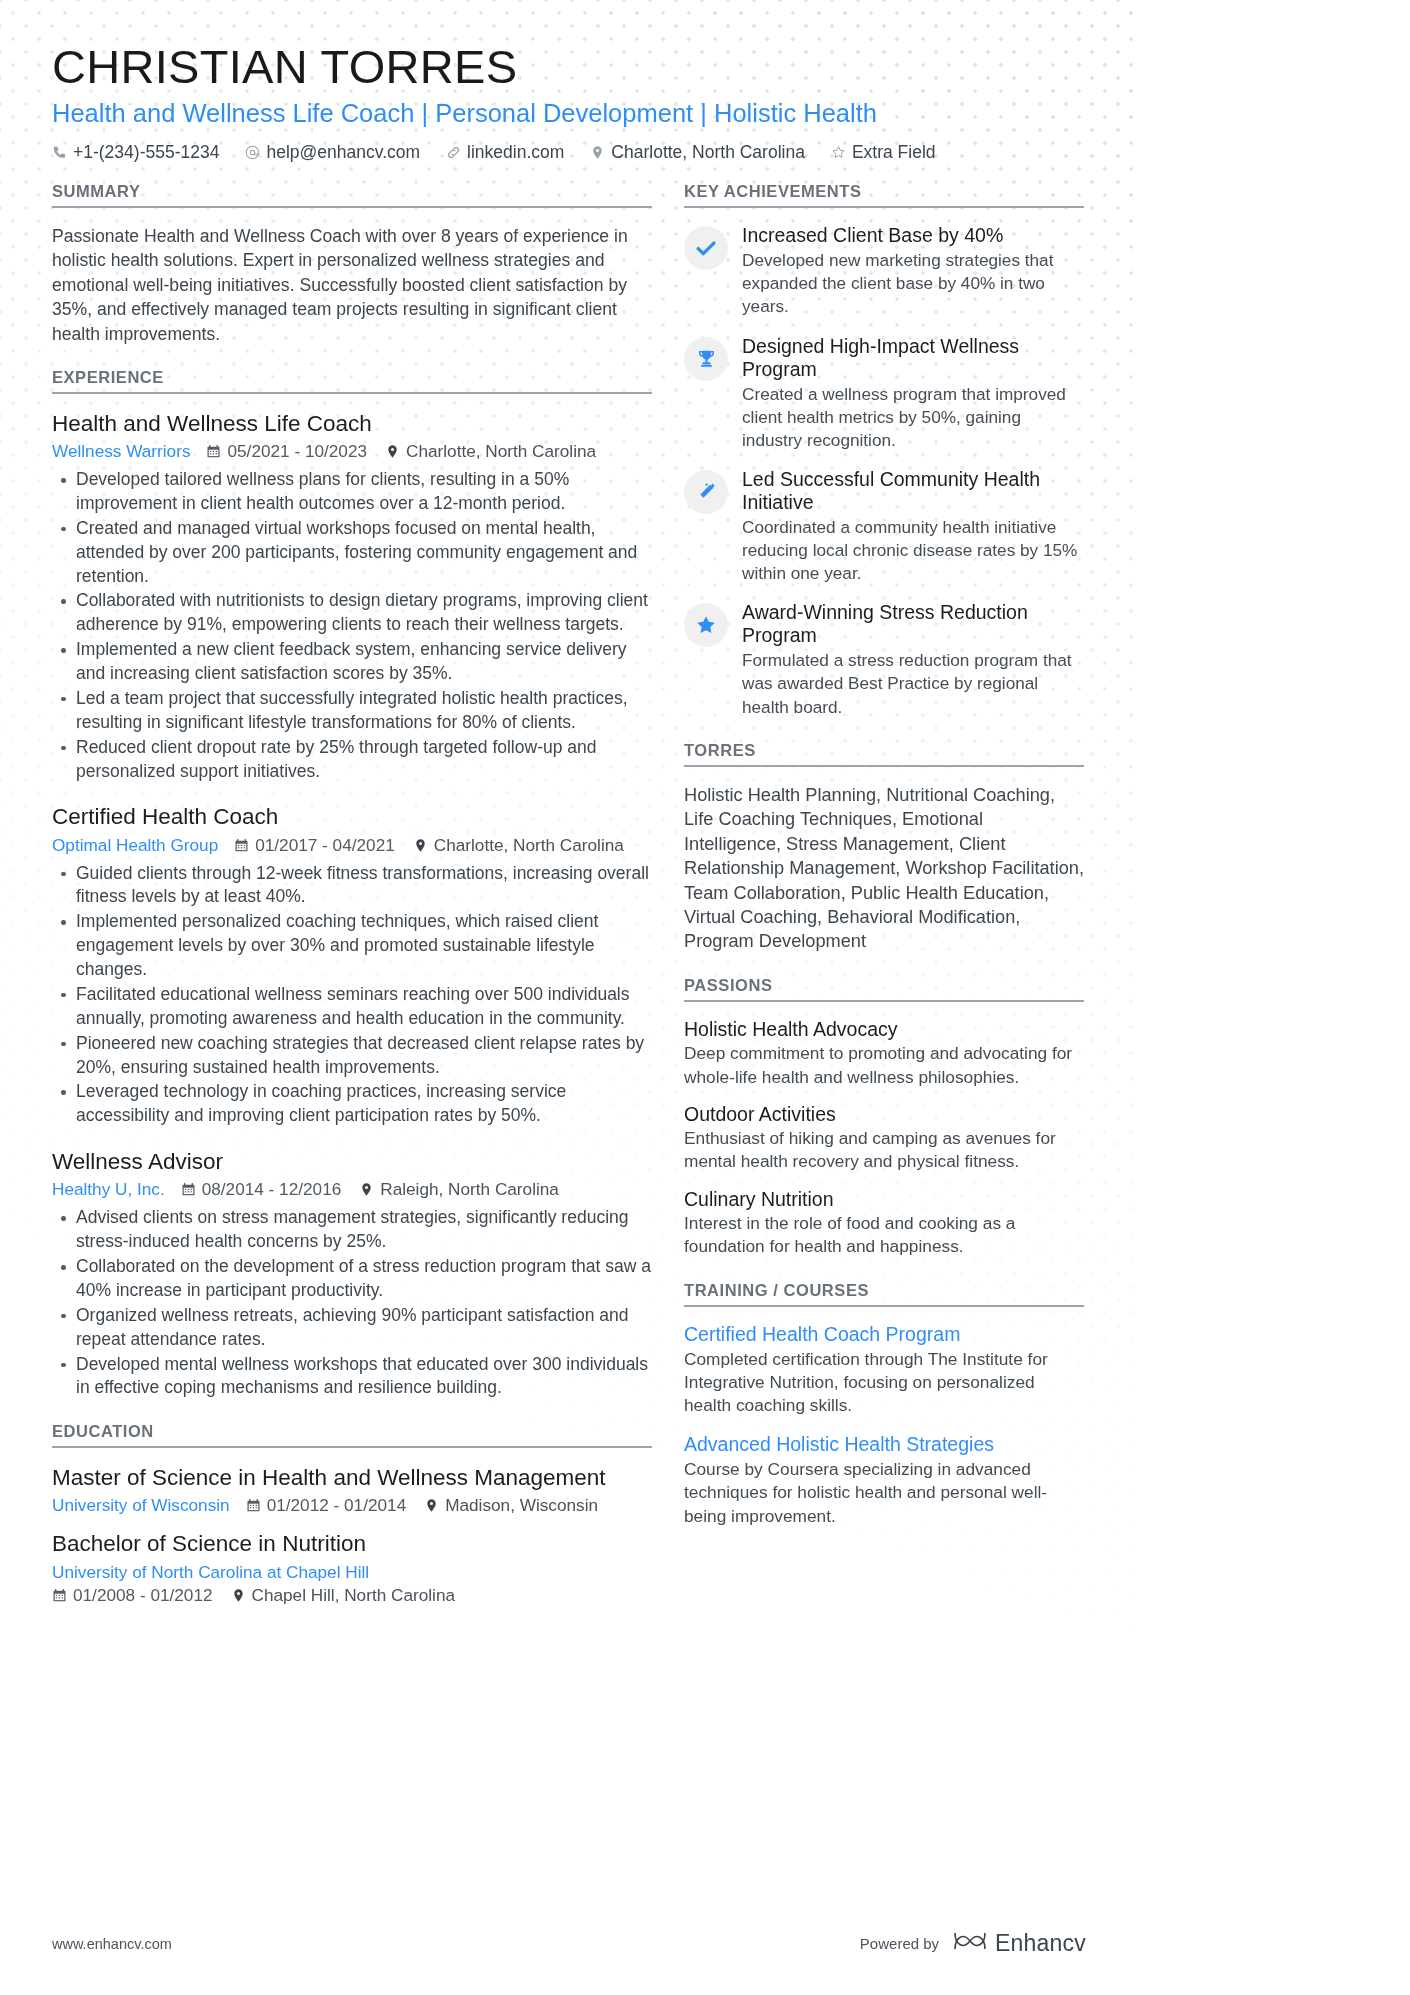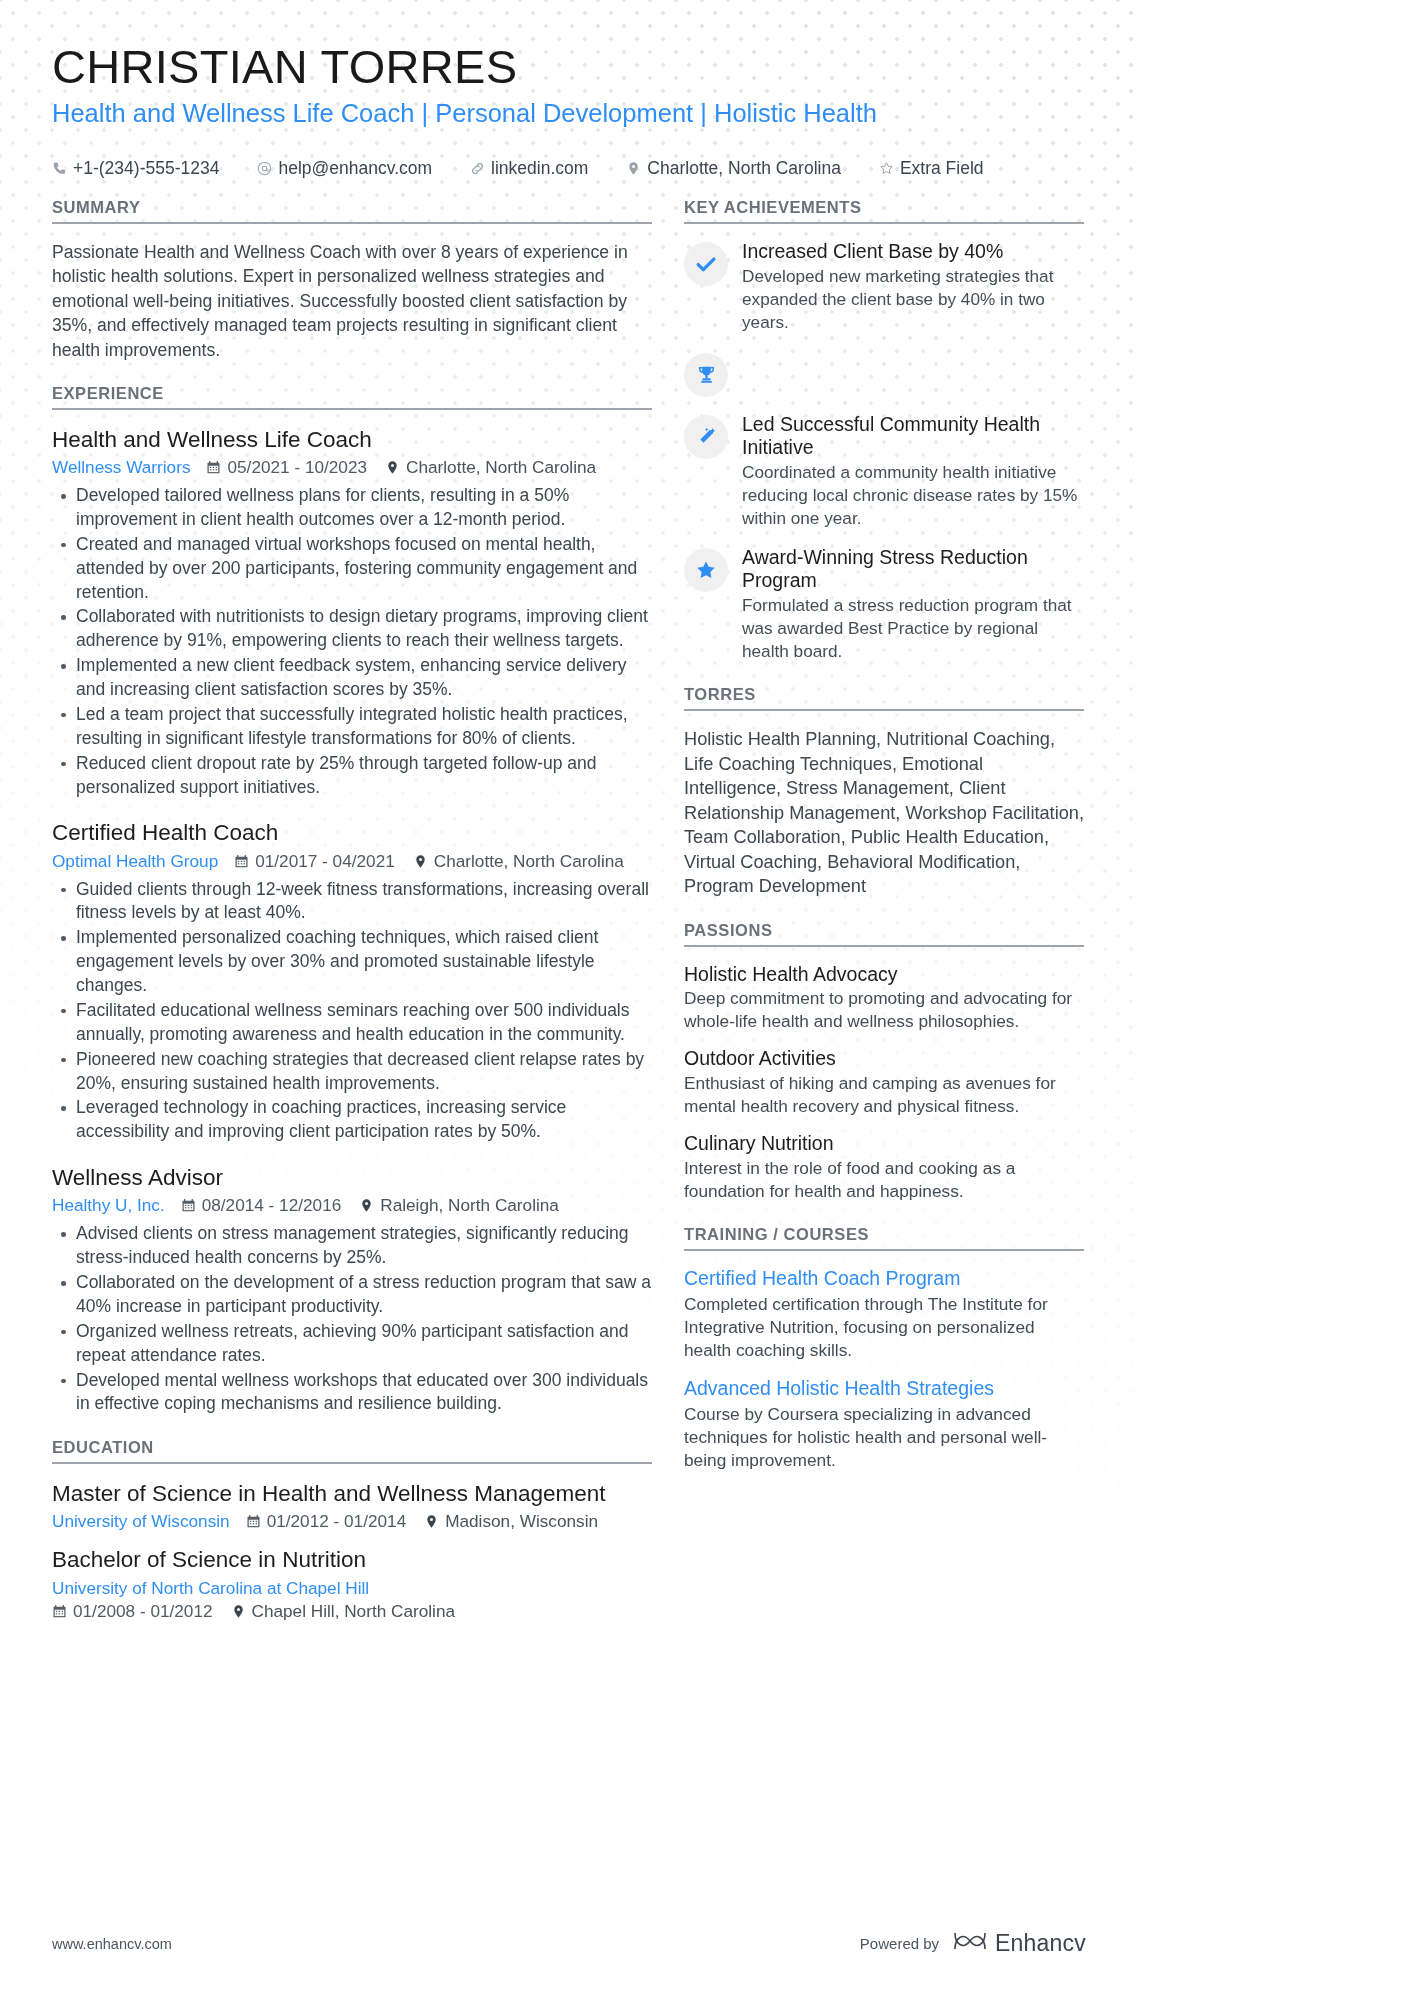--- a/index.html
+++ b/index.html
@@ -53,25 +53,25 @@
   }
   .headline {
     margin-top: 7px;
     font-size: 25.5px;
     color: #2f8ef4;
     font-weight: 400;
     line-height: 1.15;
     white-space: nowrap;
   }
   .contact-row {
-    margin-top: 30px;
+    margin-top: 14px;
     display: flex;
     align-items: center;
     flex-wrap: nowrap;
-    gap: 12px;
+    gap: 0;
     font-size: 17.5px;
     color: #3d4550;
   }
   .contact-item {
     display: flex;
     align-items: center;
     gap: 6px;
     margin-right: 26px;
     white-space: nowrap;
   }
@@ -557,20 +557,24 @@
               <div class="ach">
                 <div class="ach-ic">
                   <svg width="21" height="21" viewBox="0 0 24 24">
                     <path d="M7 3h10v5.2c0 2.8-2.2 5-5 5s-5-2.2-5-5V3z" fill="#2f8ef4"></path>
                     <path d="M7 4.4H4.3v1.7c0 1.9 1.2 3.1 2.9 3.2M17 4.4h2.7v1.7c0 1.9-1.2 3.1-2.9 3.2" fill="none" stroke="#2f8ef4" stroke-width="1.7"></path>
                     <rect x="10.7" y="12.6" width="2.6" height="4" fill="#2f8ef4"></rect>
                     <rect x="7.3" y="16.4" width="9.4" height="2.5" rx="0.6" fill="#2f8ef4"></rect>
                     <rect x="5.8" y="19.3" width="12.4" height="2.2" rx="0.6" fill="#2f8ef4"></rect>
                   </svg>
                 </div>
+                <div class="ach-body">
+                  <div class="ach-title">Designed High-Impact Wellness Program</div>
+                  <div class="ach-desc">Created a wellness program that improved client health metrics by 50%, gaining industry recognition.</div>
+                </div>
               </div>
               <div class="ach">
                 <div class="ach-ic">
                   <svg width="22" height="22" viewBox="0 0 24 24">
                     <path d="M16.4 4.2l3.4 3.4L9.2 18.2 5.8 14.8z" fill="#2f8ef4"></path>
                     <path d="M19.2 2.2l1.0 2.1 2.1 1.0-2.1 1.0-1.0 2.1-1.0-2.1-2.1-1.0 2.1-1.0z" fill="#2f8ef4"></path>
                     <path d="M12.8 2.0l.6 1.3 1.3.6-1.3.6-.6 1.3-.6-1.3-1.3-.6 1.3-.6z" fill="#2f8ef4"></path>
                     <path d="M15.3 8.0l.5 1.0 1.0.5-1.0.5-.5 1.0-.5-1.0-1.0-.5 1.0-.5z" fill="#2f8ef4"></path>
                   </svg>
                 </div>

